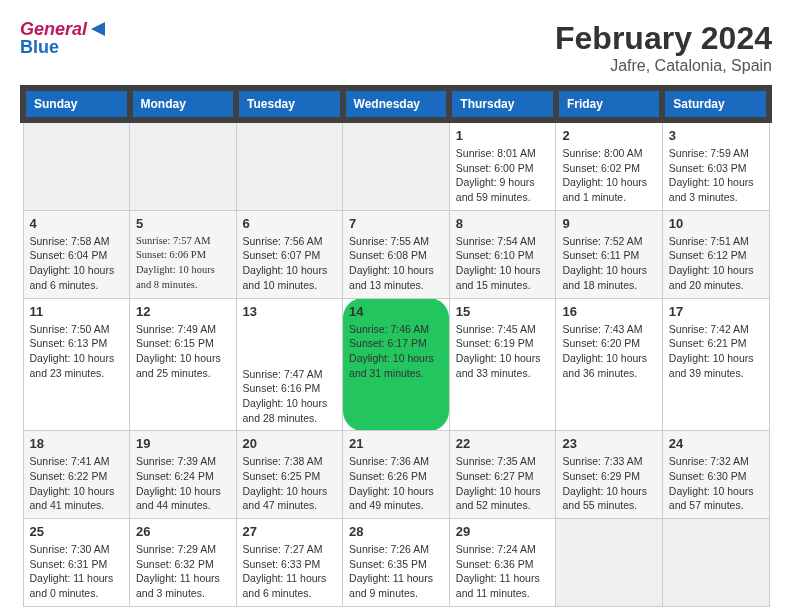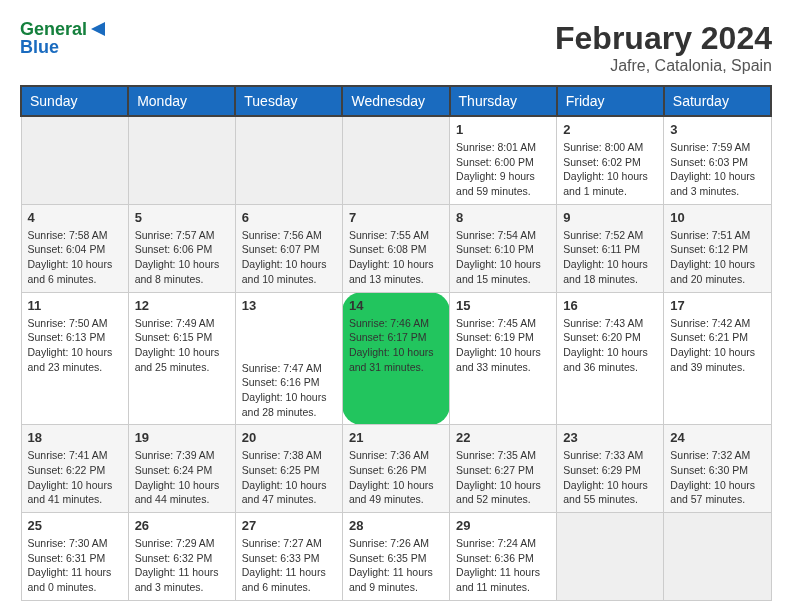--- a/index.html
+++ b/index.html
@@ -36,23 +36,23 @@
     .calendar {
       width: 100%;
       border-collapse: collapse;
       font-size: 11px;
     }
     .calendar thead th {
       background-color: #1a6bbf;
       color: #fff;
       text-align: left;
       padding: 6px 8px;
-      font-size: 14px;
-      font-weight: normal;
-      border: 2px solid #404040;
+      font-size: 12px;
+      font-weight: bold;
+      border: 6px solid #404040;
     }
     .calendar tbody td {
       vertical-align: top;
       border: 1px solid #ccc;
       padding: 5px 6px;
       width: 107px;
       min-height: 80px;
       background: #fff;
     }
     .calendar tbody tr:nth-child(odd) td {
@@ -73,21 +73,21 @@
       font-size: 10.5px;
     }
   </style>
 </head>
 <body>
 
 <div class="header">
   <div class="logo">
   <div style="line-height:1.0;">
     <div style="display:flex;align-items:center;gap:2px;">
-      <span style="font-size:18px;font-weight:bold;color:#15803d;">General</span>
+      <span style="font-size:18px;font-weight:bold;color:#be185d;font-style:italic;">General</span>
       <svg width="18" height="18" viewBox="0 0 18 18">
         <polygon points="2,9 16,2 16,16" fill="#1a6bbf"></polygon>
       </svg>
     </div>
     <span style="font-size:18px;font-weight:bold;color:#1a6bbf;">Blue</span>
   </div>
 </div>
   <div class="title-block">
     <div class="main-title">February 2024</div>
     <div class="subtitle">Jafre, Catalonia, Spain</div>
@@ -133,21 +133,21 @@
       </tr>
       <tr>
         <td style="background-color: rgb(245, 245, 245);">
           <div class="day-num">4</div>
           <div class="day-info" style="white-space: pre-line;">Sunrise: 7:58 AM
 Sunset: 6:04 PM
 Daylight: 10 hours and 6 minutes.</div>
         </td>
         <td style="background-color: rgb(245, 245, 245);">
           <div class="day-num">5</div>
-          <div class="day-info" style="white-space: pre-line;">Sunrise: 7:57 AM
+          <div class="day-info" style="white-space: pre-line; font-family: Liberation Serif, serif;">Sunrise: 7:57 AM
 Sunset: 6:06 PM
 Daylight: 10 hours and 8 minutes.</div>
         </td>
         <td style="background-color: rgb(245, 245, 245);">
           <div class="day-num">6</div>
           <div class="day-info" style="white-space: pre-line;">Sunrise: 7:56 AM
 Sunset: 6:07 PM
 Daylight: 10 hours and 10 minutes.</div>
         </td>
         <td style="background-color: rgb(245, 245, 245);">

